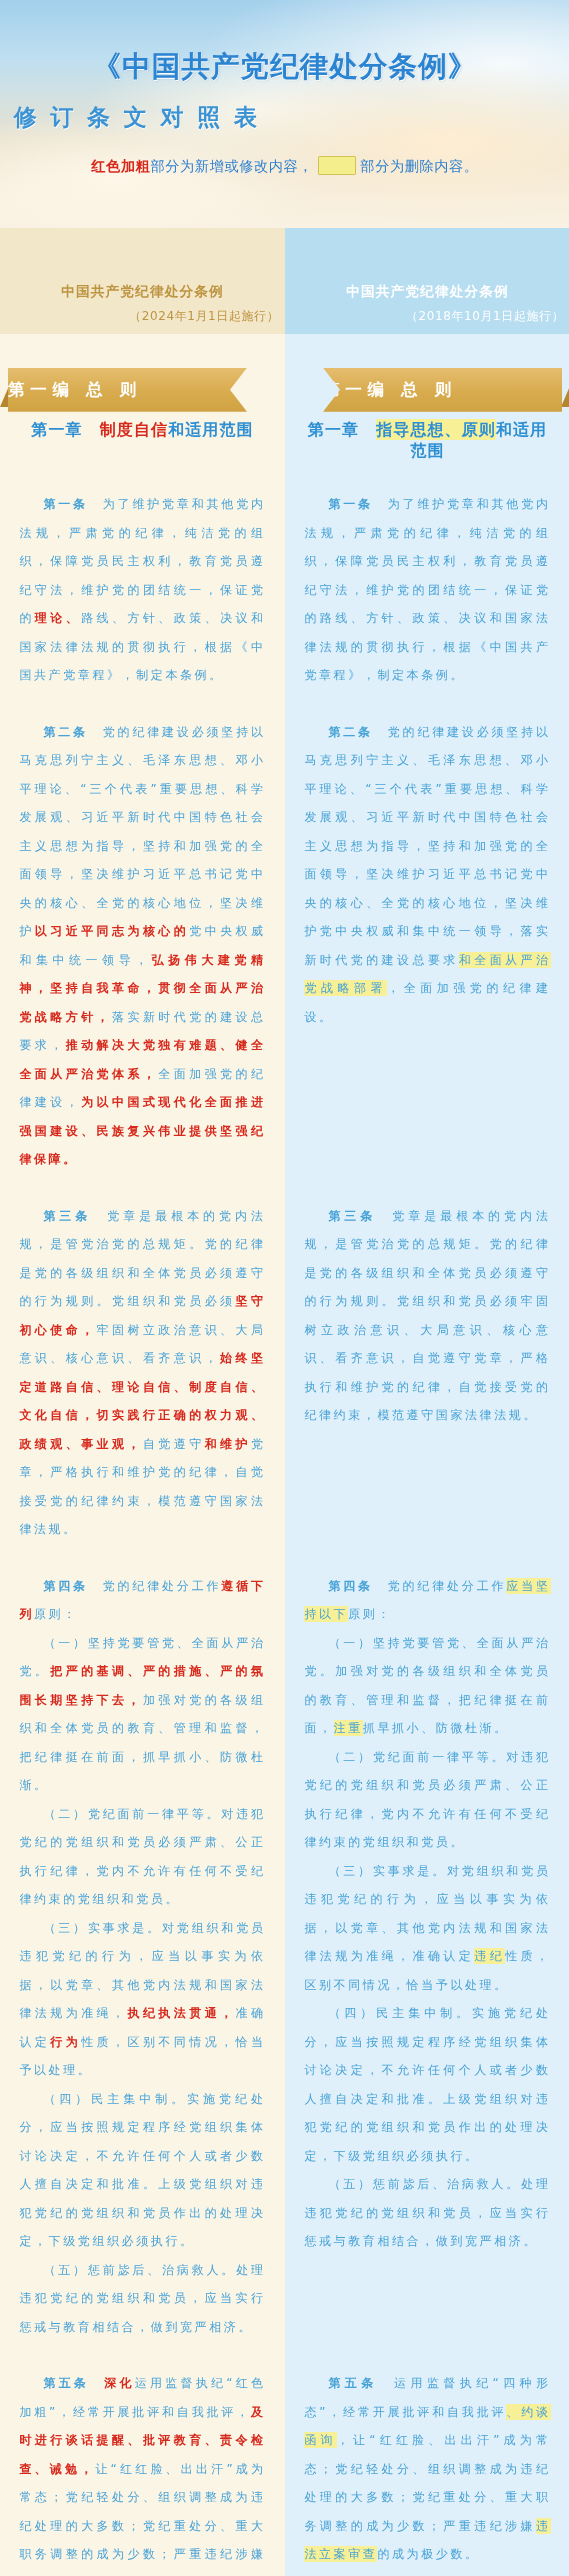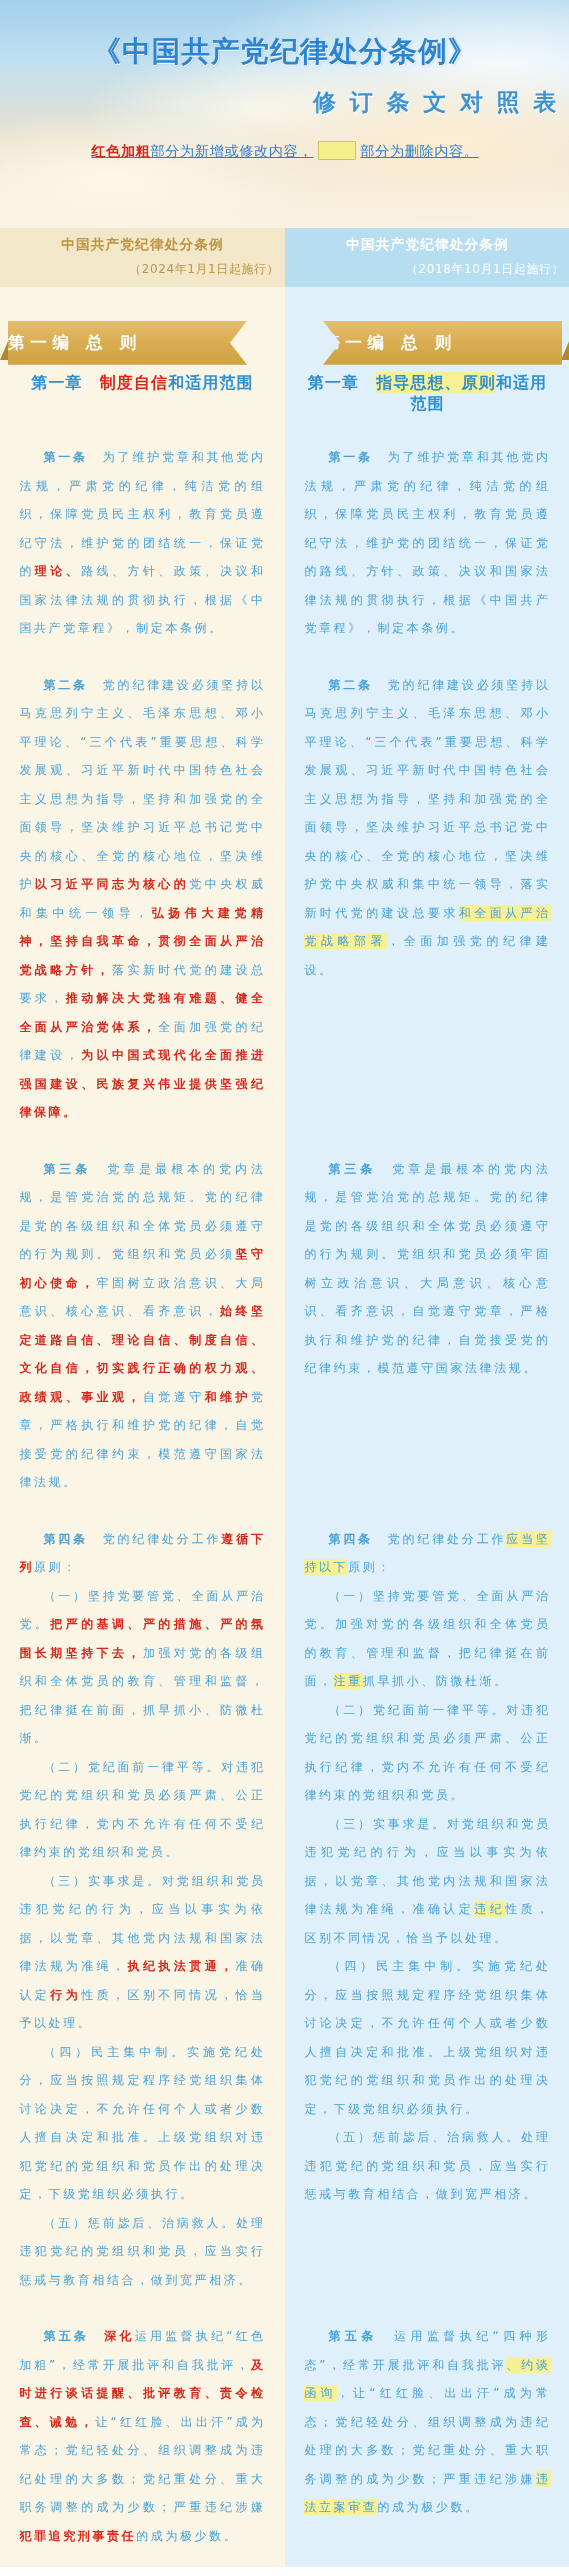--- a/index.html
+++ b/index.html
@@ -15,45 +15,44 @@
     height:228px;
     position:relative;
     background:
       radial-gradient(ellipse 353px 114px at 78% 62%, rgba(255,238,210,.95), rgba(255,238,210,0) 70%),
       radial-gradient(ellipse 296px 97px at 20% 78%, rgba(255,248,234,.95), rgba(255,248,234,0) 70%),
       radial-gradient(ellipse 433px 148px at 88% 28%, rgba(255,255,255,.85), rgba(255,255,255,0) 70%),
       radial-gradient(ellipse 239px 85px at 45% 48%, rgba(255,251,240,.8), rgba(255,251,240,0) 72%),
       linear-gradient(180deg,#a3d0ec 0%,#bfdff0 26%,#e9e2cf 62%,#f7eedd 86%,#f9f1e2 100%);
   }
   .hero-title{
-    padding-top:33px;
+    padding-top:48px;
     text-align:center;
     font-size:28.5px;
     font-weight:bold;
     color:#2b84d2;
     letter-spacing:1.1px;
     text-shadow:0.6px 0.6px 0 #ffffff,1.1px 1.1px 1.7px rgba(120,150,190,.45);
   }
   .hero-subtitle{
     margin-top:16px;
-    text-align:right;
+    text-align:left;
     font-size:23px;
     font-weight:bold;
     color:#3c93d4;
     letter-spacing:13.7px;
     text-indent:13.7px;
     text-shadow:0.6px 0.6px 0 #ffffff;
   }
   .legend{
     margin-top:23px;
     text-align:center;
     font-size:14.2px;
     color:#2c7fd0;
     letter-spacing:0.6px;
-    text-decoration:underline;
   }
   .legend .red{color:#d7281c;font-weight:bold;}
   .legend .swatch{
     display:inline-block;
     width:36px;height:17px;
     background:#f5ee8c;
     border:0.6px solid #cfc257;
     border-radius:1.1px;
     vertical-align:-4px;
     margin:0 4.6px;
@@ -64,21 +63,21 @@
     background:linear-gradient(to right,#fbf5e6 0,#fbf5e6 50%,#e0f0fa 50%,#e0f0fa 100%);
     padding-bottom:17px;
   }
   .row{display:grid;grid-template-columns:285px 285px;}
   .cell{padding:0 19.4px;box-sizing:border-box;}
 
   
   .band-row .cell{padding:8px 5.7px 9px 5.7px;text-align:center;}
   .band-left{background:#f3e7ca;color:#bd9440;}
   .band-right{background:#b7ddf0;color:#ffffff;}
-  .band-title{font-size:13.7px;font-weight:bold;letter-spacing:1.1px;}
+  .band-title{font-size:13.7px;font-weight:bold;letter-spacing:1.1px;margin-top:47px;}
   .band-date{font-size:12px;margin-top:6.8px;letter-spacing:0.6px;text-align:right;}
 
   
   .ribbon-row{margin-top:18px;}
   .ribbon-wrap{position:relative;height:57px;}
   .ribbon{
     position:absolute;top:16px;height:44px;width:239px;
     background:linear-gradient(180deg,#e5bd6e 0%,#d8ab4e 55%,#cfa243 100%);
     color:#fff;font-size:16.5px;font-weight:bold;
     letter-spacing:5.7px;text-align:left;line-height:44px;

